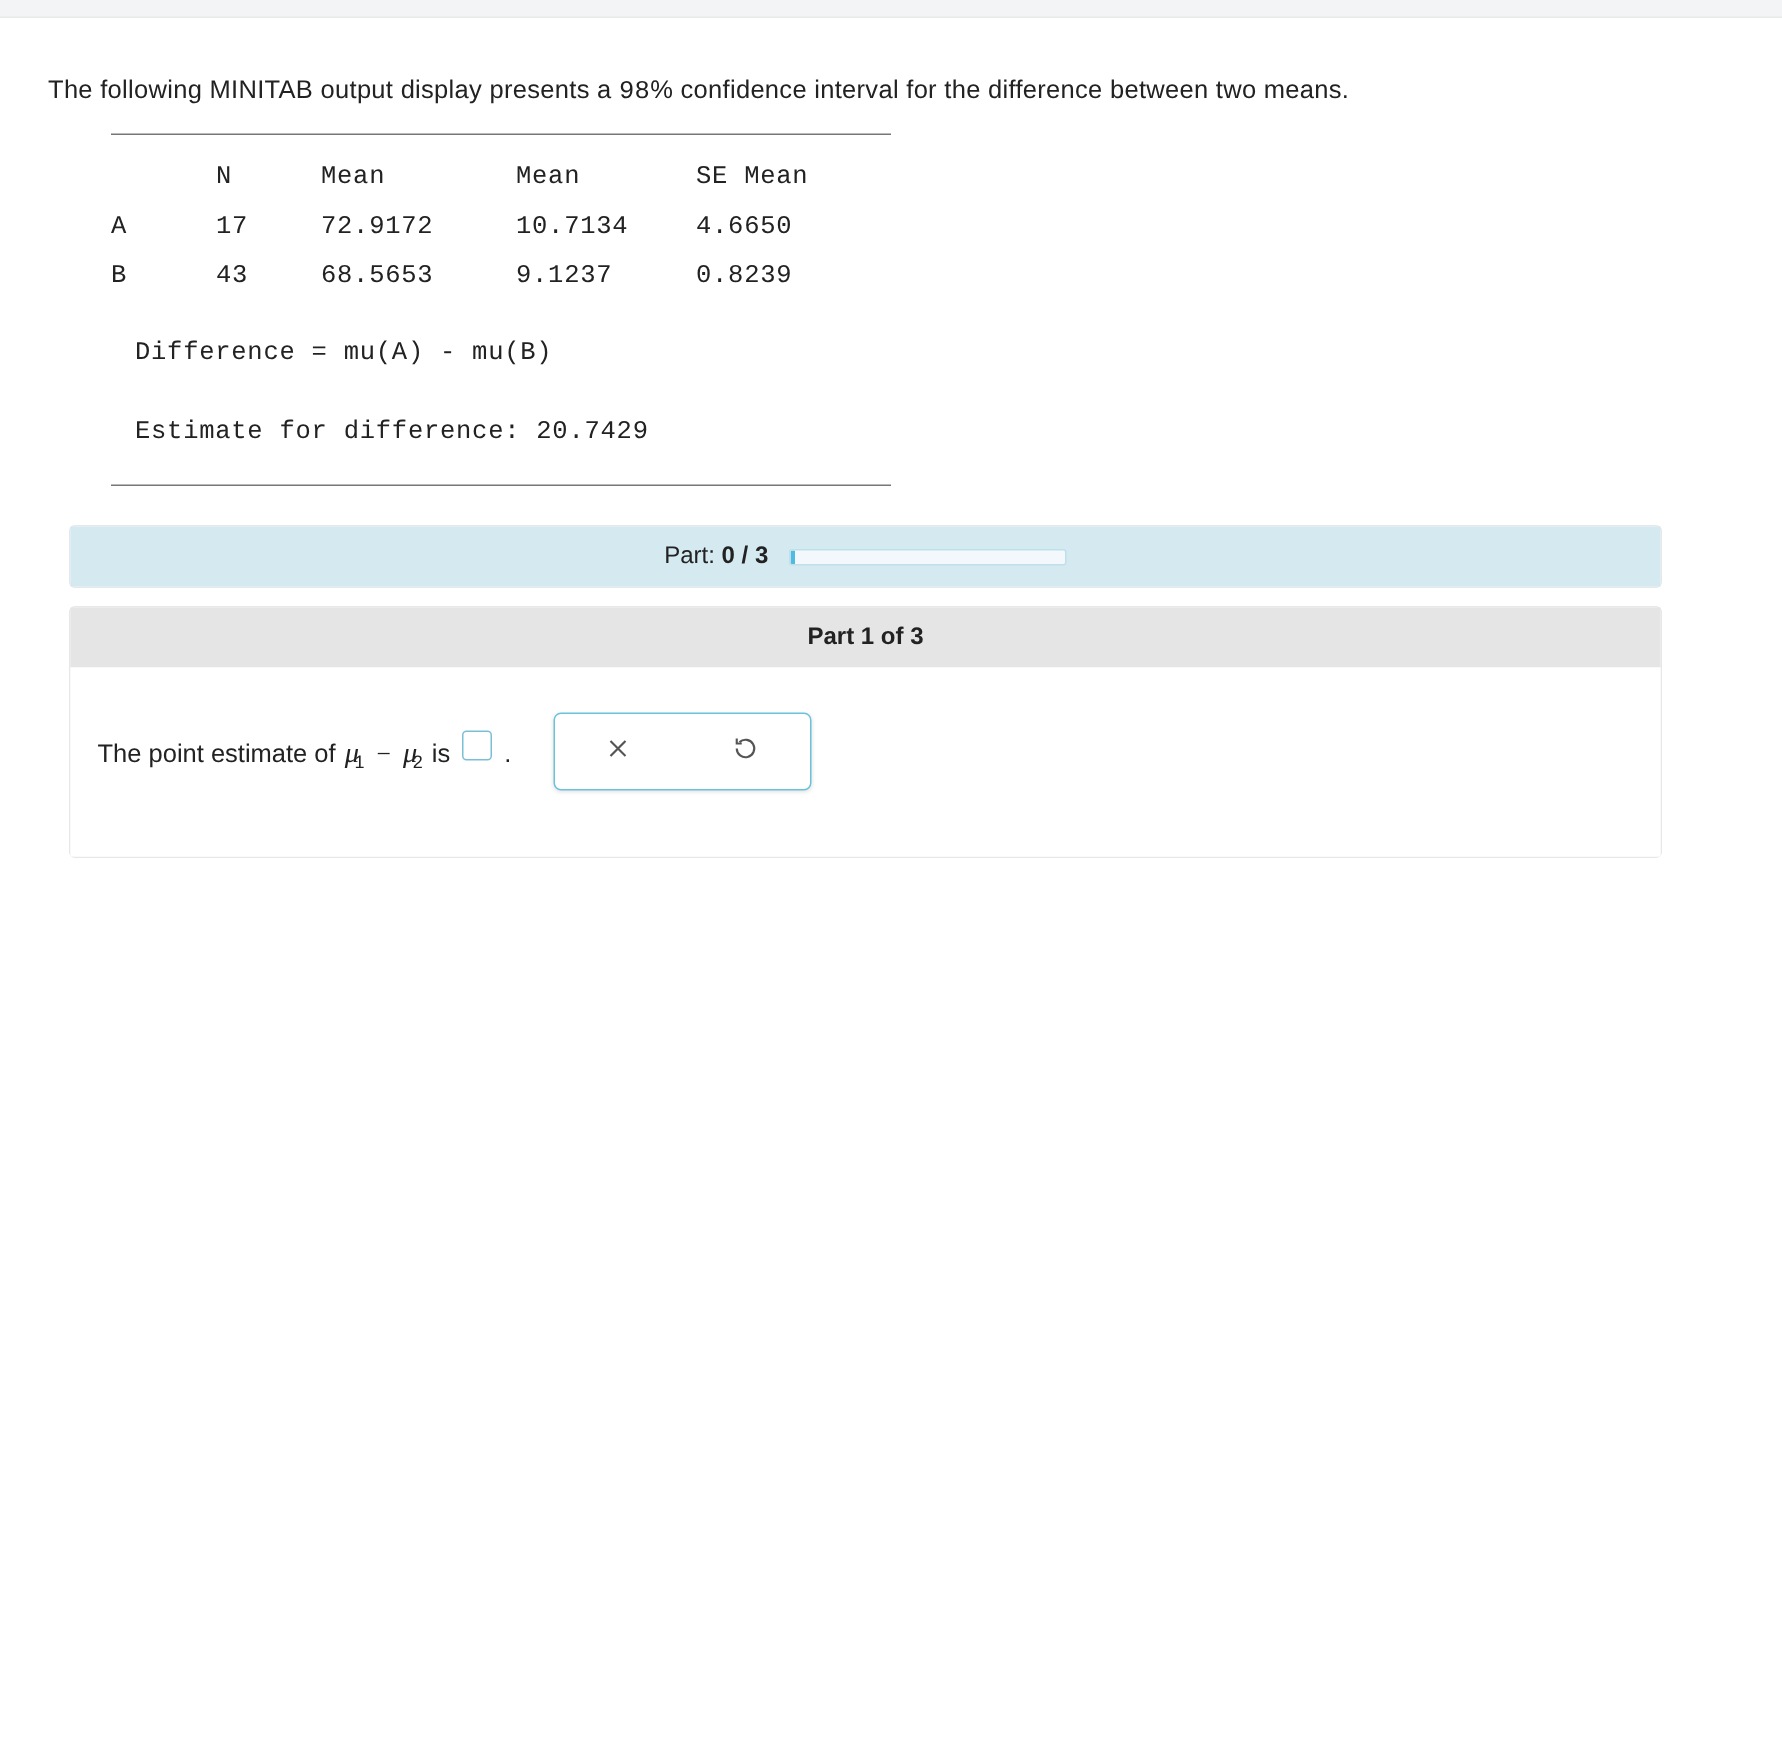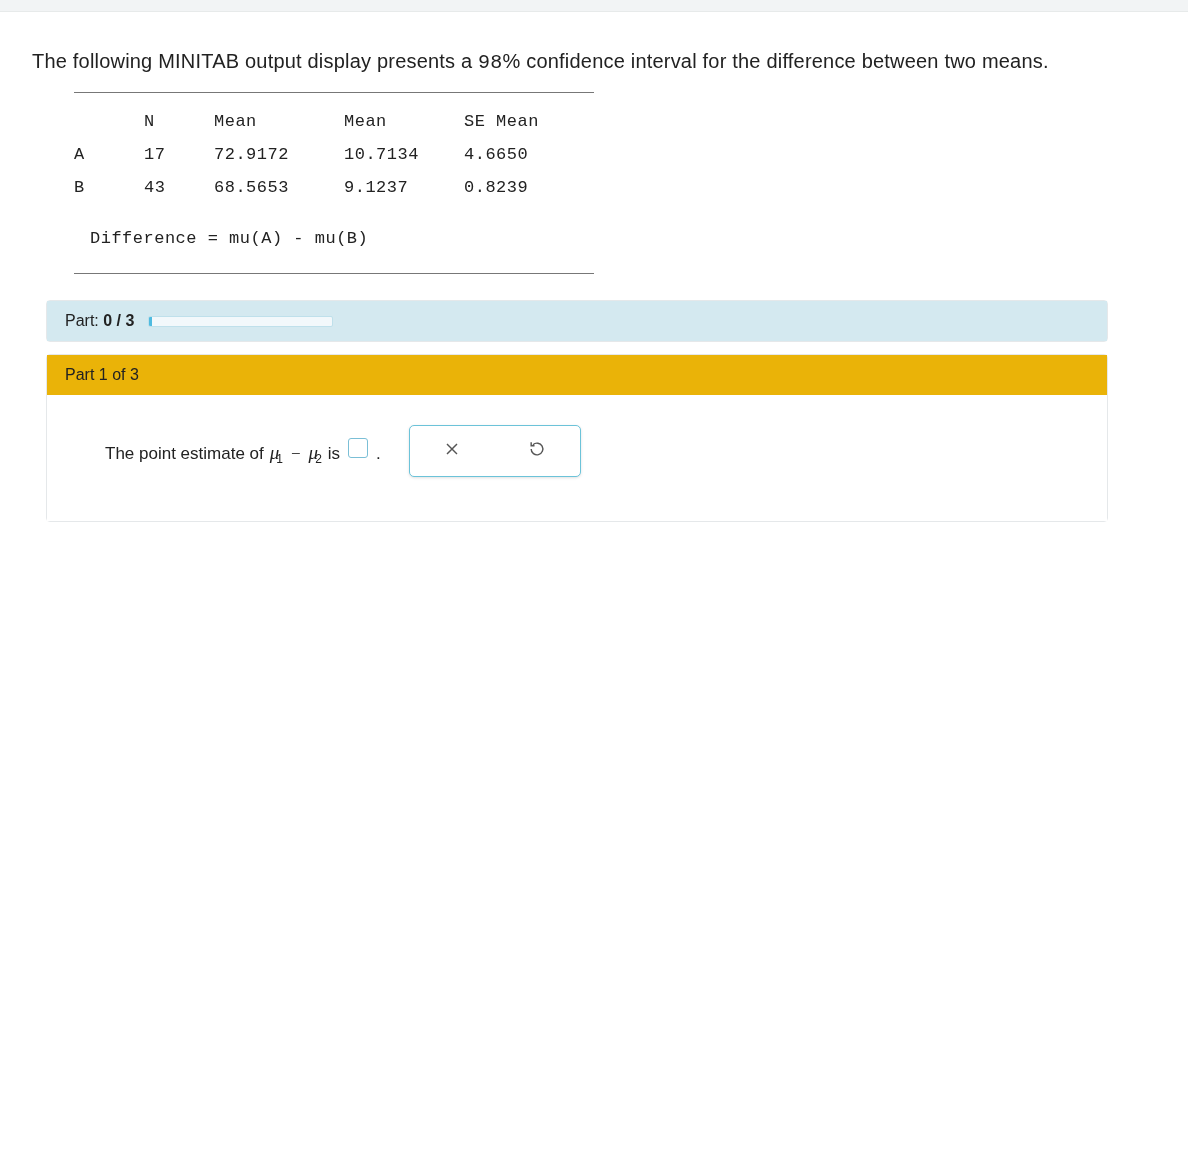--- a/index.html
+++ b/index.html
@@ -14,21 +14,21 @@
   }
   .topstrip {
     height: 12px;
     background: #f2f4f5;
     border-bottom: 1px solid #e7eaea;
   }
   .page {
     padding: 28px 28px 0 28px;
   }
   .intro {
-    font-size: 20px;
+    font-size: 17px;
     margin: 10px 0 18px 4px;
     letter-spacing: 0.2px;
   }
   .intro .pct {
     font-family: "Courier New", monospace;
   }
 
   .minitab {
     margin: 0 0 26px 46px;
     width: 520px;
@@ -64,26 +64,28 @@
     border-radius: 4px;
     margin: 0 0 12px 18px;
     width: 1062px;
   }
   .panel-head {
     padding: 11px 18px;
     font-size: 16px;
     display: flex;
     align-items: center;
     gap: 14px;
+    justify-content: center;
   }
   .panel-head.blue {
     background: #d4e9f0;
   }
   .panel-head.gray {
-    background: #eab308;
+    background: #e5e5e5;
+    font-weight: bold;
   }
   .panel-head .label .bold {
     font-weight: 700;
   }
   .progress {
     width: 185px;
     height: 11px;
     background: #f2f8fb;
     border: 1px solid #bfe0eb;
     border-radius: 2px;
@@ -102,21 +104,20 @@
     display: flex;
     align-items: center;
     gap: 28px;
   }
 
   .sentence {
     font-size: 17px;
     display: inline-flex;
     align-items: baseline;
     gap: 6px;
-    margin-left: 40px;
   }
   .mu { font-family: "Times New Roman", serif; font-style: italic; font-size: 19px; }
   .sub { font-size: 12px; position: relative; top: 4px; margin-left: -3px; font-style: normal; }
   .minus { font-family: "Times New Roman", serif; padding: 0 2px; }
   .blank {
     display: inline-block;
     width: 20px;
     height: 20px;
     border: 1.5px solid #7bbfd6;
     border-radius: 3px;
@@ -181,20 +182,21 @@
       <tr>
         <td class="c0">B</td>
         <td class="c1">43</td>
         <td class="c2">68.5653</td>
         <td class="c3">9.1237</td>
         <td class="c4">0.8239</td>
       </tr>
     </tbody>
       </table>
     <p>Difference = mu(A) - mu(B)</p>
+    <p>Estimate for difference: 20.7429</p>
     <div class="rule"></div>
   </div>
 
   <div class="panel">
     <div class="panel-head blue">
       <span class="label">
         <span>Part: </span><span class="bold">0 / 3</span>
       </span>
       <span class="progress">
         <span class="fill"></span>

